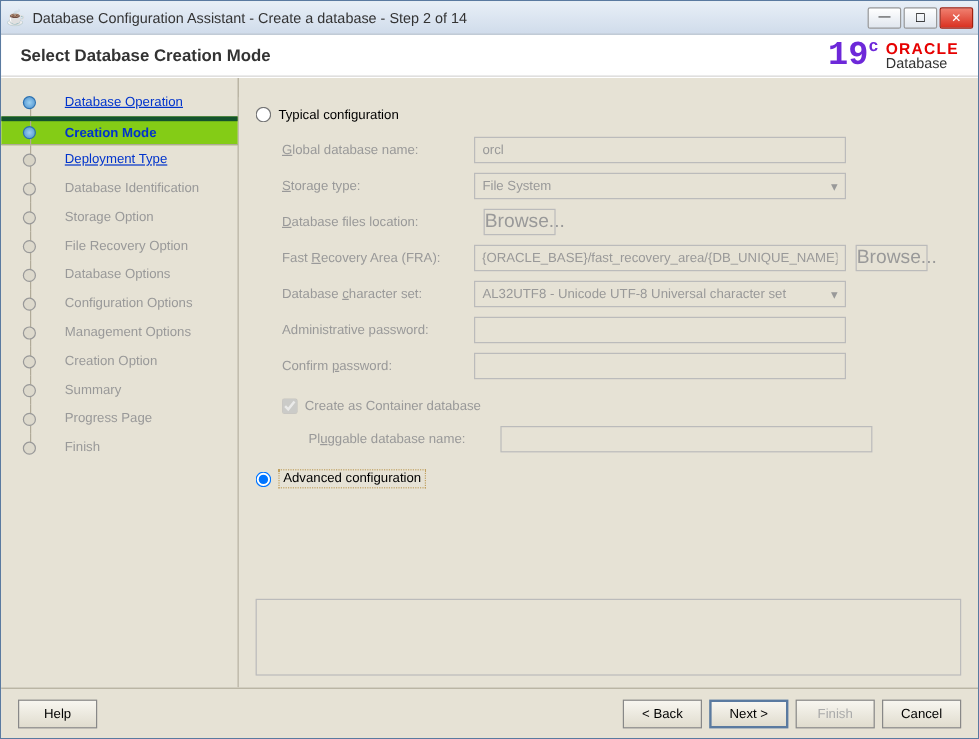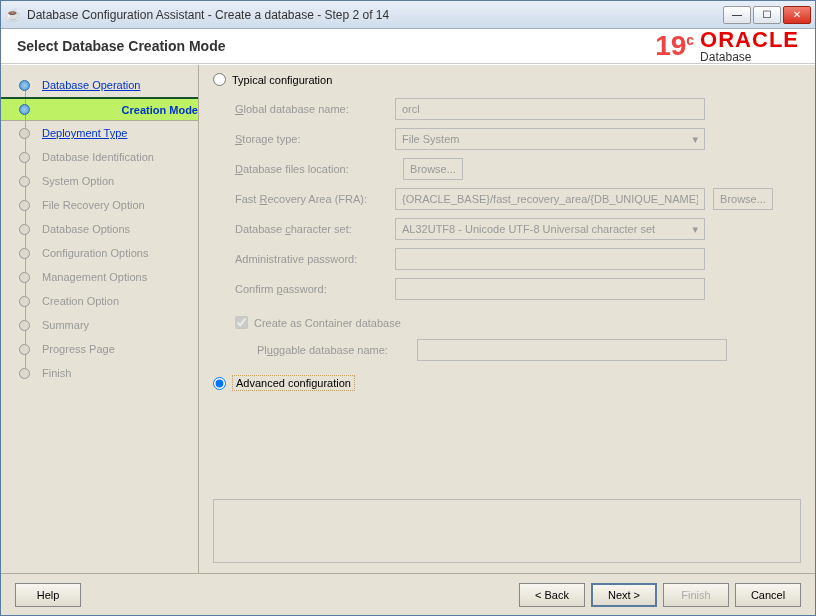--- a/index.html
+++ b/index.html
@@ -11,58 +11,58 @@
 .title-icon { width: 16px; height: 16px; margin-right: 6px; display: inline-flex; align-items: center; justify-content: center; font-size: 13px; }
 .title-text { flex: 1; color: #333; font-size: 12px; }
 .win-btns { display: flex; gap: 2px; }
 .win-btn { width: 28px; height: 18px; border: 1px solid #999; background: linear-gradient(#fff,#e0e6ee); display: flex; align-items: center; justify-content: center; font-size: 10px; border-radius: 2px; }
 .win-btn.close { background: linear-gradient(#f08070,#d93020); color: #fff; border-color: #a02010; }
 
 
 .header { height: 35px; background: #fff; border-bottom: 1px solid #ccc; display: flex; align-items: center; padding: 0 16px; }
 .header-title { font-weight: bold; font-size: 14px; color: #333; flex: 1; }
 .oracle-brand { display: flex; align-items: center; gap: 6px; }
-.v19 { font-size: 28px; font-weight: bold; color: #ef4444; }
+.v19 { font-size: 28px; font-weight: bold; color: #6d28d9; font-family: Liberation Mono, monospace; }
 .v19 sup { font-size: 14px; vertical-align: super; }
 .oracle-stack { display: flex; flex-direction: column; align-items: flex-start; line-height: 1; }
-.oracle-red { color: #e60000; font-weight: bold; font-size: 22px; letter-spacing: 1px; }
+.oracle-red { color: #e60000; font-weight: bold; font-size: 13px; letter-spacing: 1px; }
 .oracle-db { color: #333; font-size: 12px; }
 
 
 .body { flex: 1; display: flex; background: #e6e2d5; border-top: 1px solid #fff; overflow: hidden; }
 .sidebar { width: 198px; background: #e6e2d5; border-right: 1px solid #b0aa98; padding-top: 8px; }
-.step { display: flex; align-items: center; height: 24px; padding-left: 18px; position: relative; font-size: 11px; }
+.step { display: flex; align-items: center; height: 24px; padding-left: 18px; position: relative; font-size: 11px; gap: 12px; }
 .step::before { content: ""; position: absolute; left: 24px; top: 0; bottom: 0; width: 1px; background: #b0aa98; }
 .step:first-child::before { top: 12px; }
 .step:last-child::before { bottom: 12px; }
 .step .bullet { width: 11px; height: 11px; border-radius: 50%; background: #d8d4c6; border: 1px solid #999; margin-right: 12px; z-index: 1; }
 .step.done .bullet { background: radial-gradient(#9cd0f0, #4a90d0); border-color: #2a70b0; }
 .step.active .bullet { background: radial-gradient(#9cd0f0, #4a90d0); border-color: #2a70b0; }
 .step.future .bullet { background: #ddd9cc; }
 .step a { text-decoration: underline; }
 .step.done a { color: #663399; }
 .step.link a { color: #0033cc; }
-.step.active { background: #bef264; border-top: 2px solid #14532d; border-bottom: 1px solid #b0aa98; justify-content: space-between; }
+.step.active { background: #84cc16; border-top: 4px solid #14532d; border-bottom: 1px solid #b0aa98; }
 .step.active .label { color: #0033cc; font-weight: bold; }
 .step.future .label { color: #999; }
 .step .label { cursor: default; }
 
 
-.main { flex: 1; padding: 8px 14px 10px 14px; display: flex; flex-direction: column; background: #e6e2d5; }
+.main { flex: 1; padding: 8px 14px 10px 14px; display: flex; flex-direction: column; background: #e6e2d5; margin-top: 16px; }
 .radio-row { display: flex; align-items: center; margin-bottom: 8px; }
 .radio-row input { margin-right: 6px; }
 .radio-row.selected label { border: 1px dotted #c0a060; padding: 1px 3px; }
 .form-grid { margin-left: 22px; }
 .form-row { display: flex; align-items: center; height: 30px; color: #999; }
 .form-label { width: 160px; }
 .form-label .ul { text-decoration: underline; }
 .text-input { width: 310px; height: 22px; border: 1px solid #bbb; background: #e6e2d5; color: #999; padding: 0 6px; font-size: 11px; }
 .text-input.wide { width: 310px; }
 .dropdown { width: 310px; height: 22px; border: 1px solid #bbb; background: #e6e2d5; color: #999; padding: 0 6px; display: flex; align-items: center; justify-content: space-between; }
-.browse-btn { width: 60px; height: 22px; margin-left: 8px; border: 1px solid #bbb; background: #e6e2d5; color: #999; font-size: 11px; }
+.browse-btn { width: 60px; height: 22px; margin-left: 8px; border: 1px solid #bbb; background: #e6e2d5; color: #999; font-size: 16px; }
 .checkbox-row { display: flex; align-items: center; margin: 12px 0 6px 22px; color: #999; }
 .checkbox-row input { margin-right: 6px; }
 .advanced { margin-top: 10px; }
 .msg-area { height: 64px; border: 1px solid #bbb; background: #e6e2d5; margin-top: auto; }
 
 
 .footer { height: 42px; background: #e6e2d5; border-top: 1px solid #b0aa98; display: flex; align-items: center; padding: 0 14px; }
 .footer .spacer { flex: 1; }
 .footer button { height: 24px; min-width: 66px; margin-left: 6px; border: 1px solid #888; background: linear-gradient(#f8f6f0,#e0dcce); font-size: 11px; padding: 0 8px; }
 .footer button.primary { border: 2px solid #5a7aa0; }
@@ -108,21 +108,21 @@
         <div class="step link link">
           <span class="bullet"></span>
           <a class="label" href="#">Deployment Type</a>
         </div>
         <div class="step future">
           <span class="bullet"></span>
           <span class="label">Database Identification</span>
         </div>
         <div class="step future">
           <span class="bullet"></span>
-          <span class="label">System Option</span>
+          <span class="label">Storage Option</span>
         </div>
         <div class="step future">
           <span class="bullet"></span>
           <span class="label">File Recovery Option</span>
         </div>
         <div class="step future">
           <span class="bullet"></span>
           <span class="label">Database Options</span>
         </div>
         <div class="step future">

